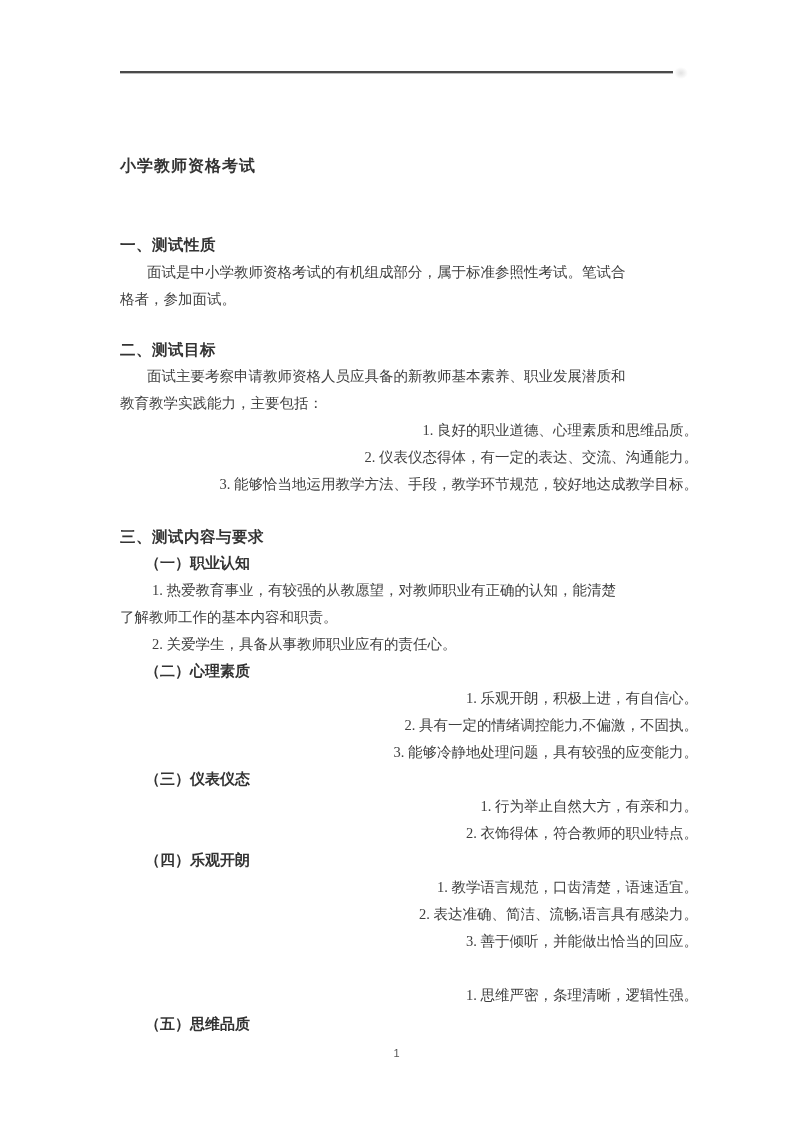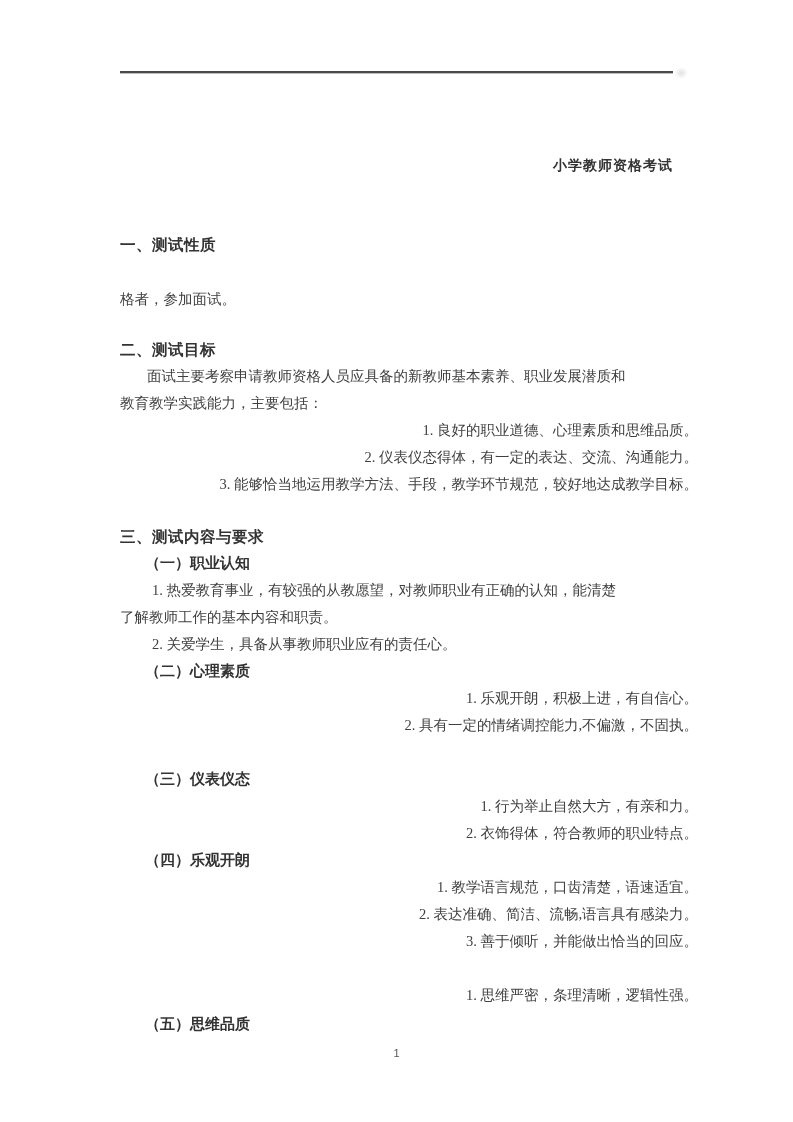--- a/index.html
+++ b/index.html
@@ -32,23 +32,23 @@
   }
   .line {
     position: absolute;
     left: 120px;
     width: 553px;
     line-height: 27px;
     font-size: 14.5px;
     white-space: nowrap;
   }
   .title {
-    text-align: right;
+    text-align: left;
     font-weight: bold;
-    font-size: 14px;
+    font-size: 16px;
     letter-spacing: 1px;
     color: #333333;
   }
   .heading {
     font-weight: bold;
     font-size: 15.5px;
     letter-spacing: 0.5px;
     color: #333333;
   }
   .subheading {
@@ -71,39 +71,41 @@
 <body>
 
 <div class="page">
 
   <div class="header-rule"></div>
   <div class="faint-artifact"></div>
 
   <div class="line title" style="top:152px">小学教师资格考试</div>
 
   <div class="line heading" style="top:231px">一、测试性质</div>
+  <div class="line ind-p" style="top:259px">面试是中小学教师资格考试的有机组成部分，属于标准参照性考试。笔试合</div>
   <div class="line" style="top:286px">格者，参加面试。</div>
 
   <div class="line heading" style="top:336px">二、测试目标</div>
   <div class="line ind-p" style="top:363px">面试主要考察申请教师资格人员应具备的新教师基本素养、职业发展潜质和</div>
   <div class="line" style="top:390px">教育教学实践能力，主要包括：</div>
   <div class="line ind-n" style="top:417px">1. 良好的职业道德、心理素质和思维品质。</div>
   <div class="line ind-n" style="top:444px">2. 仪表仪态得体，有一定的表达、交流、沟通能力。</div>
   <div class="line ind-n" style="top:471px">3. 能够恰当地运用教学方法、手段，教学环节规范，较好地达成教学目标。</div>
 
   <div class="line subheading" style="top:550px">（一）职业认知</div>
 
   <div class="line heading" style="top:523px">三、测试内容与要求</div>
   <div class="line ind-n2" style="top:577px">1. 热爱教育事业，有较强的从教愿望，对教师职业有正确的认知，能清楚</div>
   <div class="line" style="top:604px">了解教师工作的基本内容和职责。</div>
   <div class="line ind-n2" style="top:631px">2. 关爱学生，具备从事教师职业应有的责任心。</div>
 
   <div class="line subheading" style="top:658px">（二）心理素质</div>
   <div class="line ind-n" style="top:685px">1. 乐观开朗，积极上进，有自信心。</div>
   <div class="line ind-n" style="top:712px">2. 具有一定的情绪调控能力,不偏激，不固执。</div>
+  <div class="line ind-n" style="top:739px">3. 能够冷静地处理问题，具有较强的应变能力。</div>
 
   <div class="line subheading" style="top:766px">（三）仪表仪态</div>
   <div class="line ind-n" style="top:793px">1. 行为举止自然大方，有亲和力。</div>
   <div class="line ind-n" style="top:820px">2. 衣饰得体，符合教师的职业特点。</div>
 
   <div class="line subheading" style="top:847px">（四）乐观开朗</div>
   <div class="line ind-n" style="top:874px">1. 教学语言规范，口齿清楚，语速适宜。</div>
   <div class="line ind-n" style="top:901px">2. 表达准确、简洁、流畅,语言具有感染力。</div>
   <div class="line ind-n" style="top:928px">3. 善于倾听，并能做出恰当的回应。</div>
 

